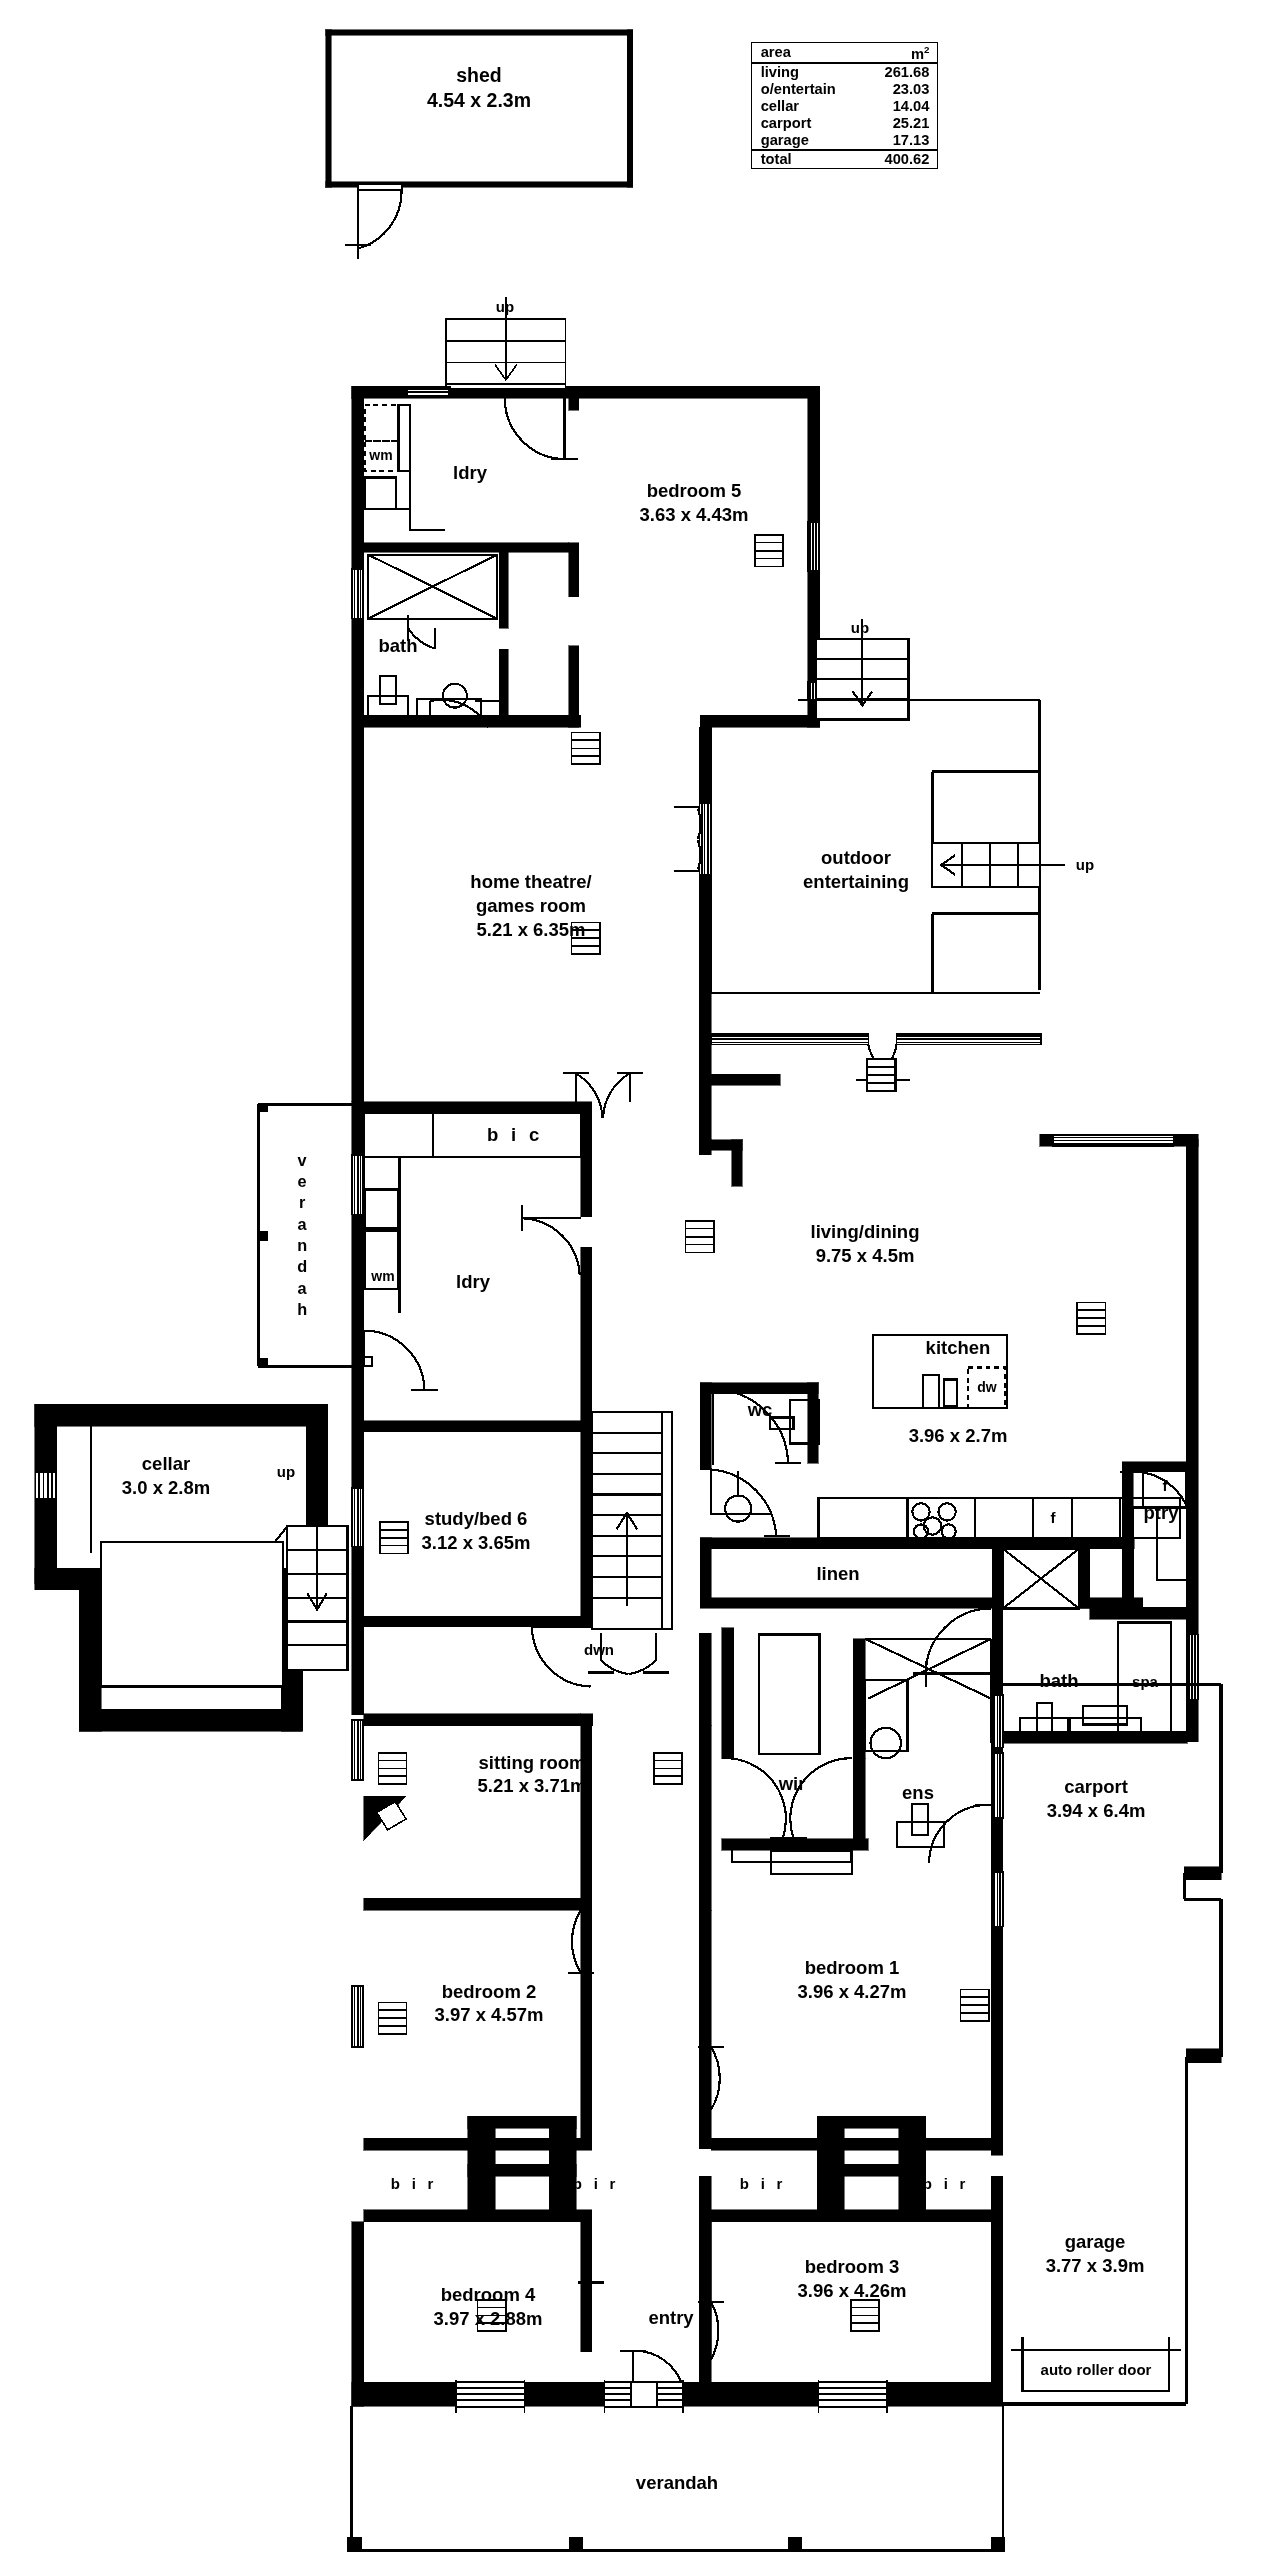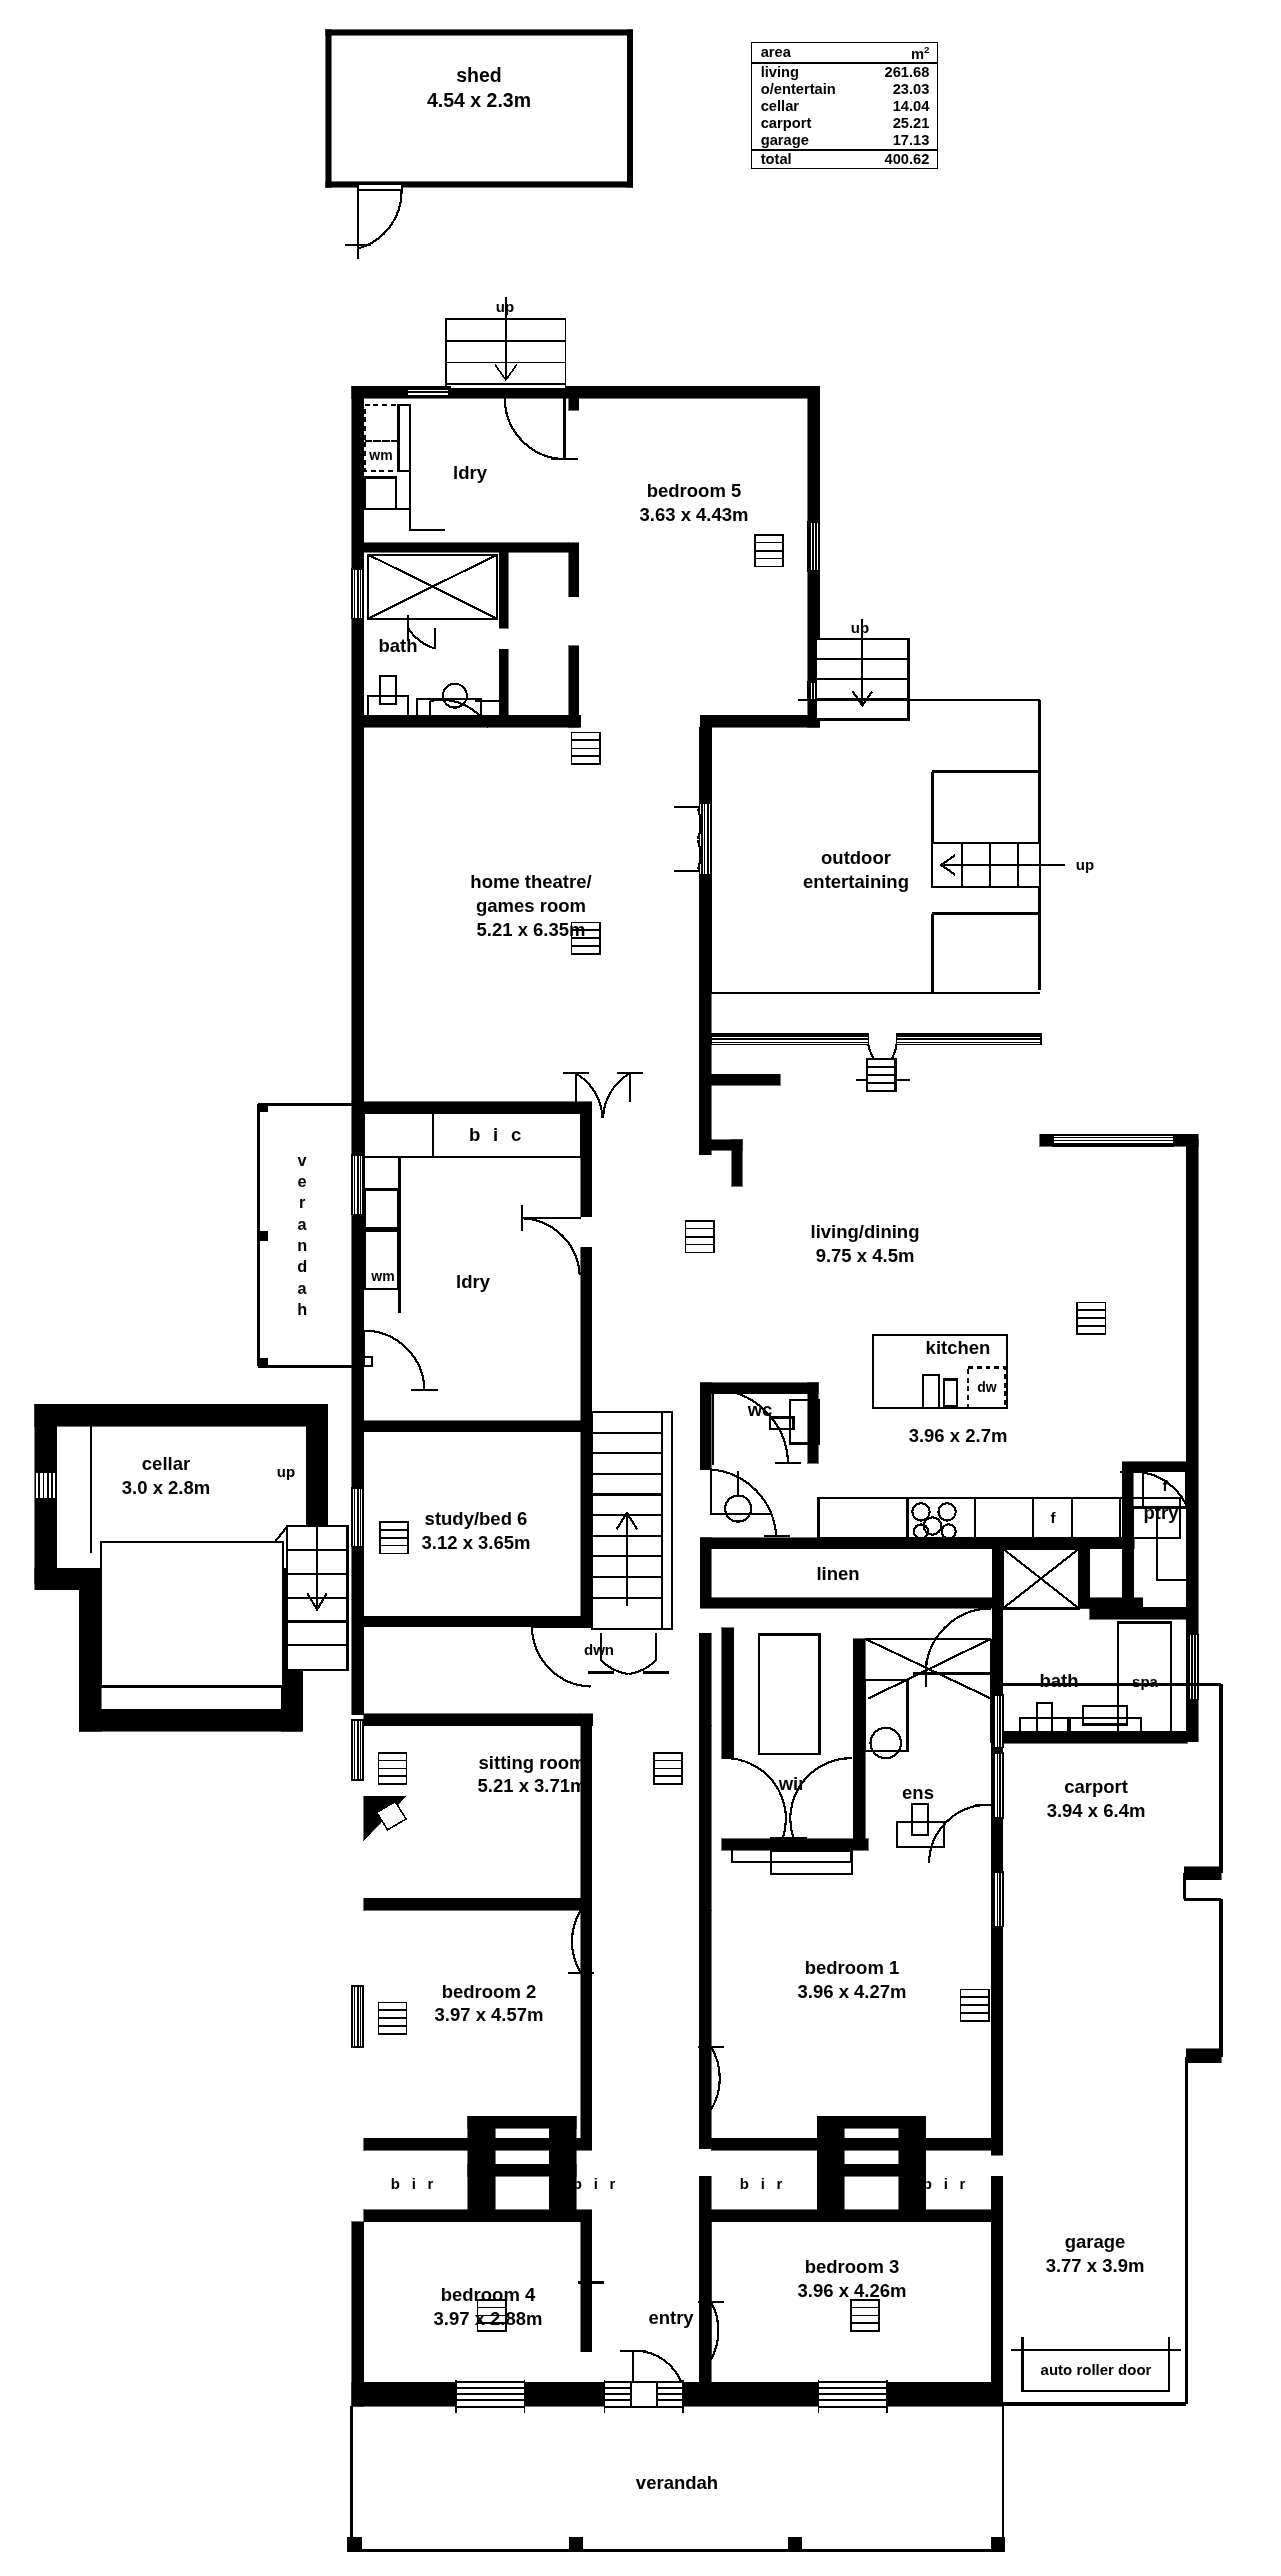--- a/index.html
+++ b/index.html
@@ -700,21 +700,21 @@
 
   <div class="lbl room" style="left:531px;top:882px;">home theatre/</div>
   <div class="lbl room" style="left:531px;top:906px;">games room</div>
   <div class="lbl room" style="left:531px;top:930px;">5.21 x 6.35m</div>
 
   <div class="lbl room" style="left:856px;top:858px;">outdoor</div>
   <div class="lbl room" style="left:856px;top:882px;">entertaining</div>
 
   <div class="lbl vert" style="left:302px;top:1236px;">verandah</div>
 
-  <div class="lbl room spaced" style="left:497px;top:1135px;text-align:right;">b i c</div>
+  <div class="lbl room spaced" style="left:515px;top:1135px;text-align:right;">b i c</div>
 
   <div class="lbl room" style="left:473px;top:1282px;">ldry</div>
   <div class="lbl micro" style="left:383px;top:1277px;">wm</div>
 
   <div class="lbl room" style="left:865px;top:1232px;">living/dining</div>
   <div class="lbl room" style="left:865px;top:1256px;">9.75 x 4.5m</div>
 
   <div class="lbl room" style="left:958px;top:1348px;">kitchen</div>
   <div class="lbl room" style="left:958px;top:1436px;">3.96 x 2.7m</div>
   <div class="lbl micro" style="left:987px;top:1388px;">dw</div>

